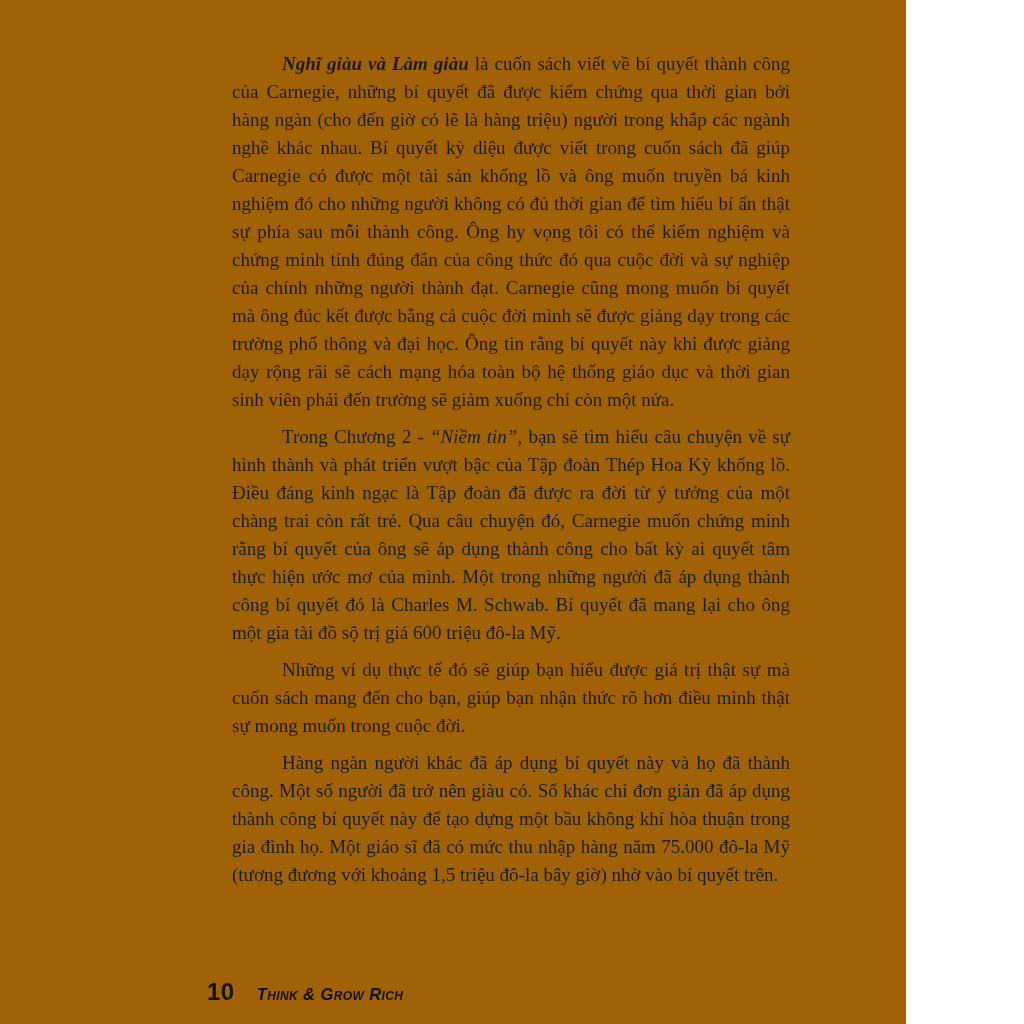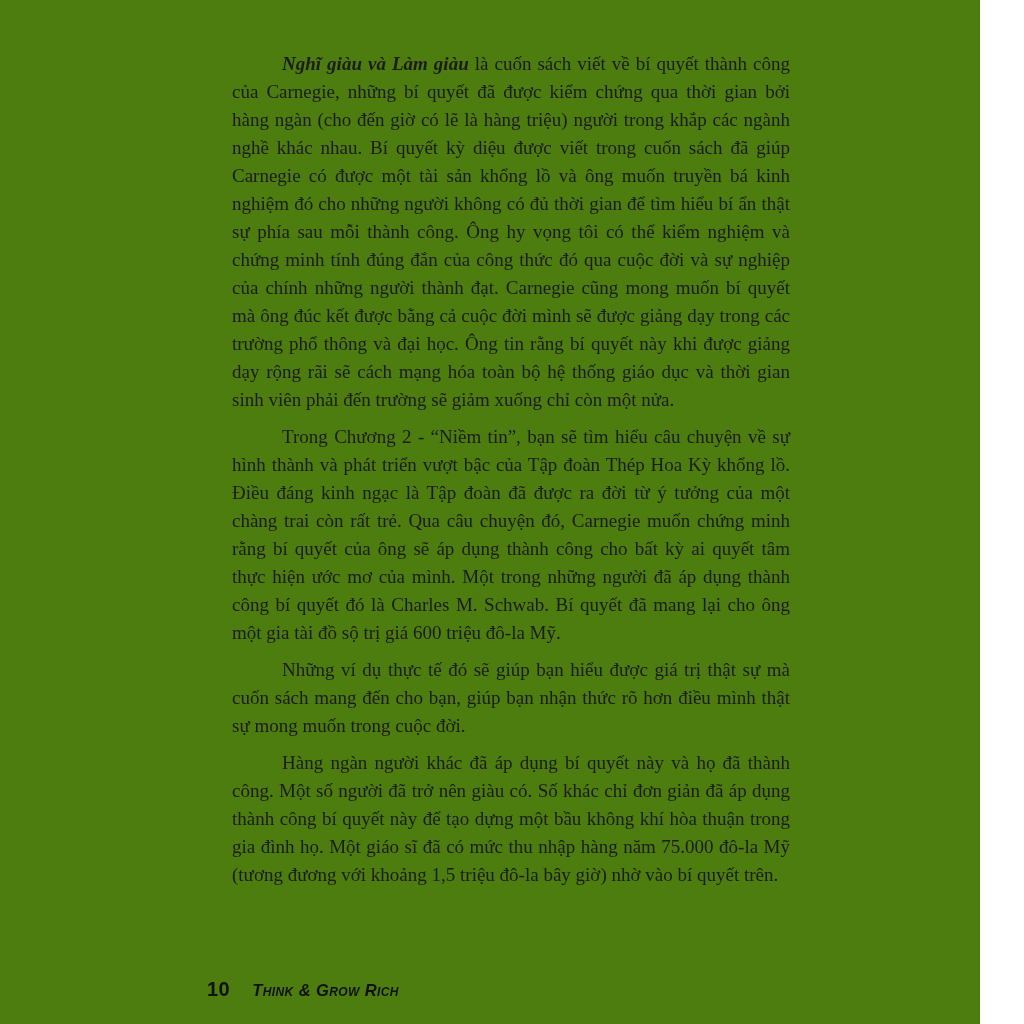--- a/index.html
+++ b/index.html
@@ -2,23 +2,23 @@
 <html><head>
 <meta charset="utf-8">
 <style>
   html, body {
     margin: 0;
     padding: 0;
     background: #ffffff;
   }
   .page {
     position: relative;
-    width: 980px;
+    width: 906px;
     height: 1024px;
-    background: #4d7c0f;
+    background: #a16207;
     overflow: hidden;
     font-family: "Liberation Serif", "DejaVu Serif", serif;
     color: #1c1c1c;
   }
   .text-block {
     position: absolute;
     left: 232px;
     top: 50px;
     width: 558px;
     font-size: 19px;
@@ -27,34 +27,35 @@
   }
   .text-block p {
     margin: 0 0 9px 0;
     text-indent: 50px;
   }
   .lead-bold-italic {
     font-weight: bold;
     font-style: italic;
   }
   .italic {
+    font-style: italic;
   }
   .footer {
     position: absolute;
     left: 207px;
     top: 978px;
     display: flex;
     align-items: baseline;
     gap: 22px;
     font-family: "Liberation Sans", "DejaVu Sans", sans-serif;
     font-weight: 700;
     color: #111111;
   }
   .page-number {
-    font-size: 20px;
+    font-size: 24px;
     letter-spacing: 0.5px;
   }
   .book-title {
     font-size: 16.5px;
     font-variant: small-caps;
     letter-spacing: 0.4px;
     font-style: italic;
   }
 </style>
 </head>

